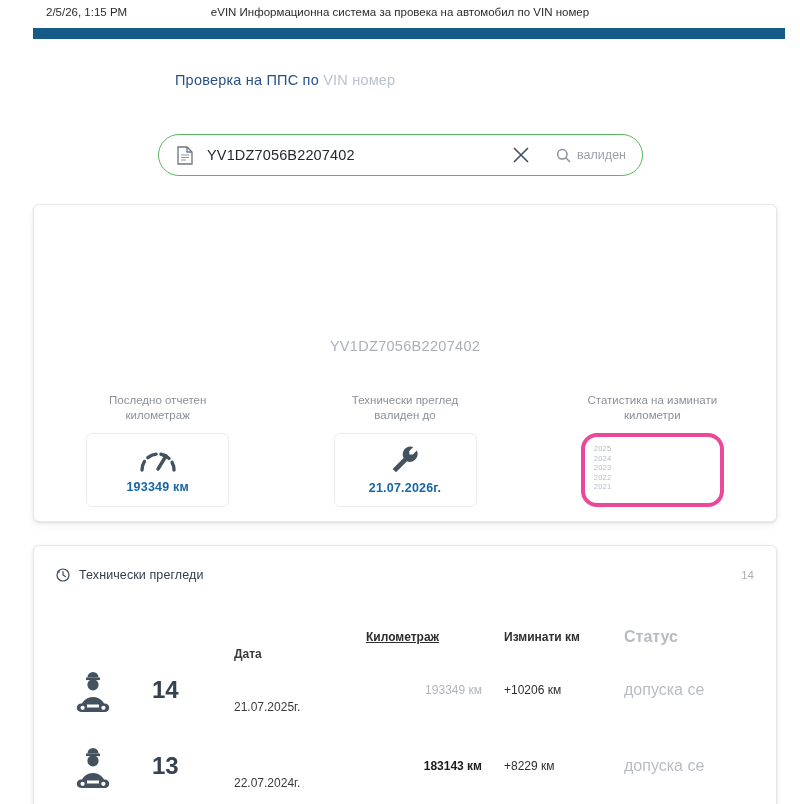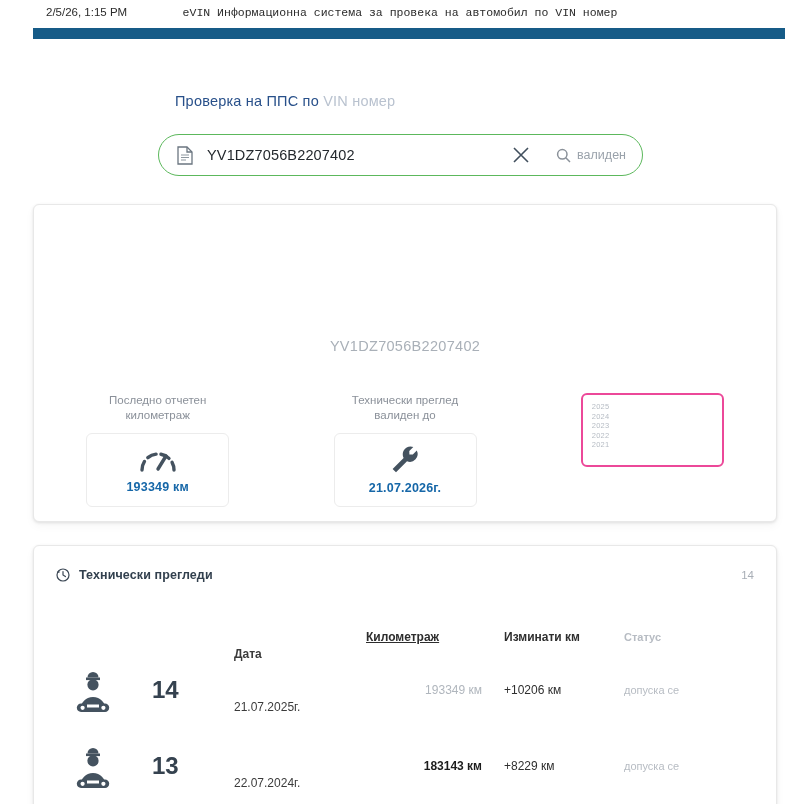--- a/index.html
+++ b/index.html
@@ -32,21 +32,20 @@
     white-space: nowrap;
     margin-left: 24px;
   }
   .print-title {
     position: absolute;
     left: 0;
     right: 0;
     top: 6px;
     text-align: center;
     white-space: nowrap;
-    font-family: Liberation Mono, monospace;
   }
 
   
   .topbar {
     position: absolute;
     left: 33px;
     top: 28px;
     width: 752px;
     height: 11px;
     background: #165b87;
@@ -54,21 +53,20 @@
 
   
   .page-title {
     position: absolute;
     left: 175px;
     top: 72px;
     font-size: 14.5px;
     color: #28508a;
     letter-spacing: .2px;
     white-space: nowrap;
-    margin-top: 21px;
   }
   .page-title .faded {
     color: #b9c2cf;
   }
 
   
   .search-wrap {
     position: absolute;
     left: 158px;
     top: 134px;
@@ -197,22 +195,22 @@
   .stat-value {
     font-size: 12.5px;
     font-weight: bold;
     color: #1667a8;
     letter-spacing: .2px;
   }
   .chart-box {
     width: 143px;
     height: 74px;
     box-sizing: border-box;
-    border: 2px solid #ec4899;
-    border-radius: 6px;
+    border: 4px solid #ec4899;
+    border-radius: 16px;
     background: #fff;
     position: relative;
     padding: 7px 0 0 9px;
   }
   .chart-year {
     font-size: 7.5px;
     line-height: 9.6px;
     color: #b6bcc4;
     letter-spacing: .2px;
   }
@@ -221,21 +219,21 @@
   .hist-head {
     position: absolute;
     left: 22px;
     right: 22px;
     top: 22px;
     display: flex;
     align-items: center;
   }
   .hist-title {
     font-size: 12.5px;
-    font-weight: bold;
+    font-weight: normal;
     color: #32404e;
     margin-left: 9px;
     letter-spacing: .1px;
   }
   .hist-count {
     margin-left: auto;
     font-size: 11.5px;
     color: #a8aeb6;
   }
 
@@ -249,21 +247,21 @@
   .tbl-row {
     display: flex;
     align-items: center;
     height: 76px;
   }
   .c-icon   { width: 118px; display: flex; justify-content: center; align-items: center; }
   .c-num    { width: 82px;  font-size: 24px; font-weight: bold; color: #35424f; text-align: left; }
   .c-date   { width: 132px; font-size: 12px; color: #3b3b3b; margin-top: 34px; }
   .c-km     { width: 116px; font-size: 12px; text-align: right; }
   .c-delta  { width: 116px; font-size: 12px; color: #2f2f2f; text-align: left; padding-left: 22px; box-sizing: border-box; }
-  .c-status { flex: 1 1 auto; font-size: 11px; color: #b7bcc3; padding-left: 26px; box-sizing: border-box; }
+  .c-status { flex: 1 1 auto; font-size: 16px; color: #b7bcc3; padding-left: 26px; box-sizing: border-box; }
 
   .km-muted { color: #b0b6bd; }
   .km-bold  { color: #1c1c1c; font-weight: bold; }
 
   .thead .c-num,
   .thead .c-icon { visibility: hidden; }
   .thead {
     display: flex;
     align-items: center;
     height: 30px;
@@ -331,20 +329,21 @@
       <div class="stat-caption">Технически преглед валиден до</div>
       <div class="stat-box">
         <svg class="glyph" width="30" height="28" viewBox="0 0 30 28">
           <path d="M20.5 1.5a7.8 7.8 0 0 0-6.9 11.4L2.6 23.9l3.4 3.4 11-11a7.8 7.8 0 0 0 9.8-10.7l-4 4-3.4-.1-.1-3.4 4-4a7.7 7.7 0 0 0-2.8-.6z" fill="#44525f"></path>
         </svg>
         <div class="stat-value">21.07.2026г.</div>
       </div>
     </div>
 
     <div class="stat-col">
+      <div class="stat-caption">Статистика на изминати километри</div>
       <div class="chart-box">
         <div class="chart-year">2025</div>
         <div class="chart-year">2024</div>
         <div class="chart-year">2023</div>
         <div class="chart-year">2022</div>
         <div class="chart-year">2021</div>
       </div>
     </div>
 
   </div>

